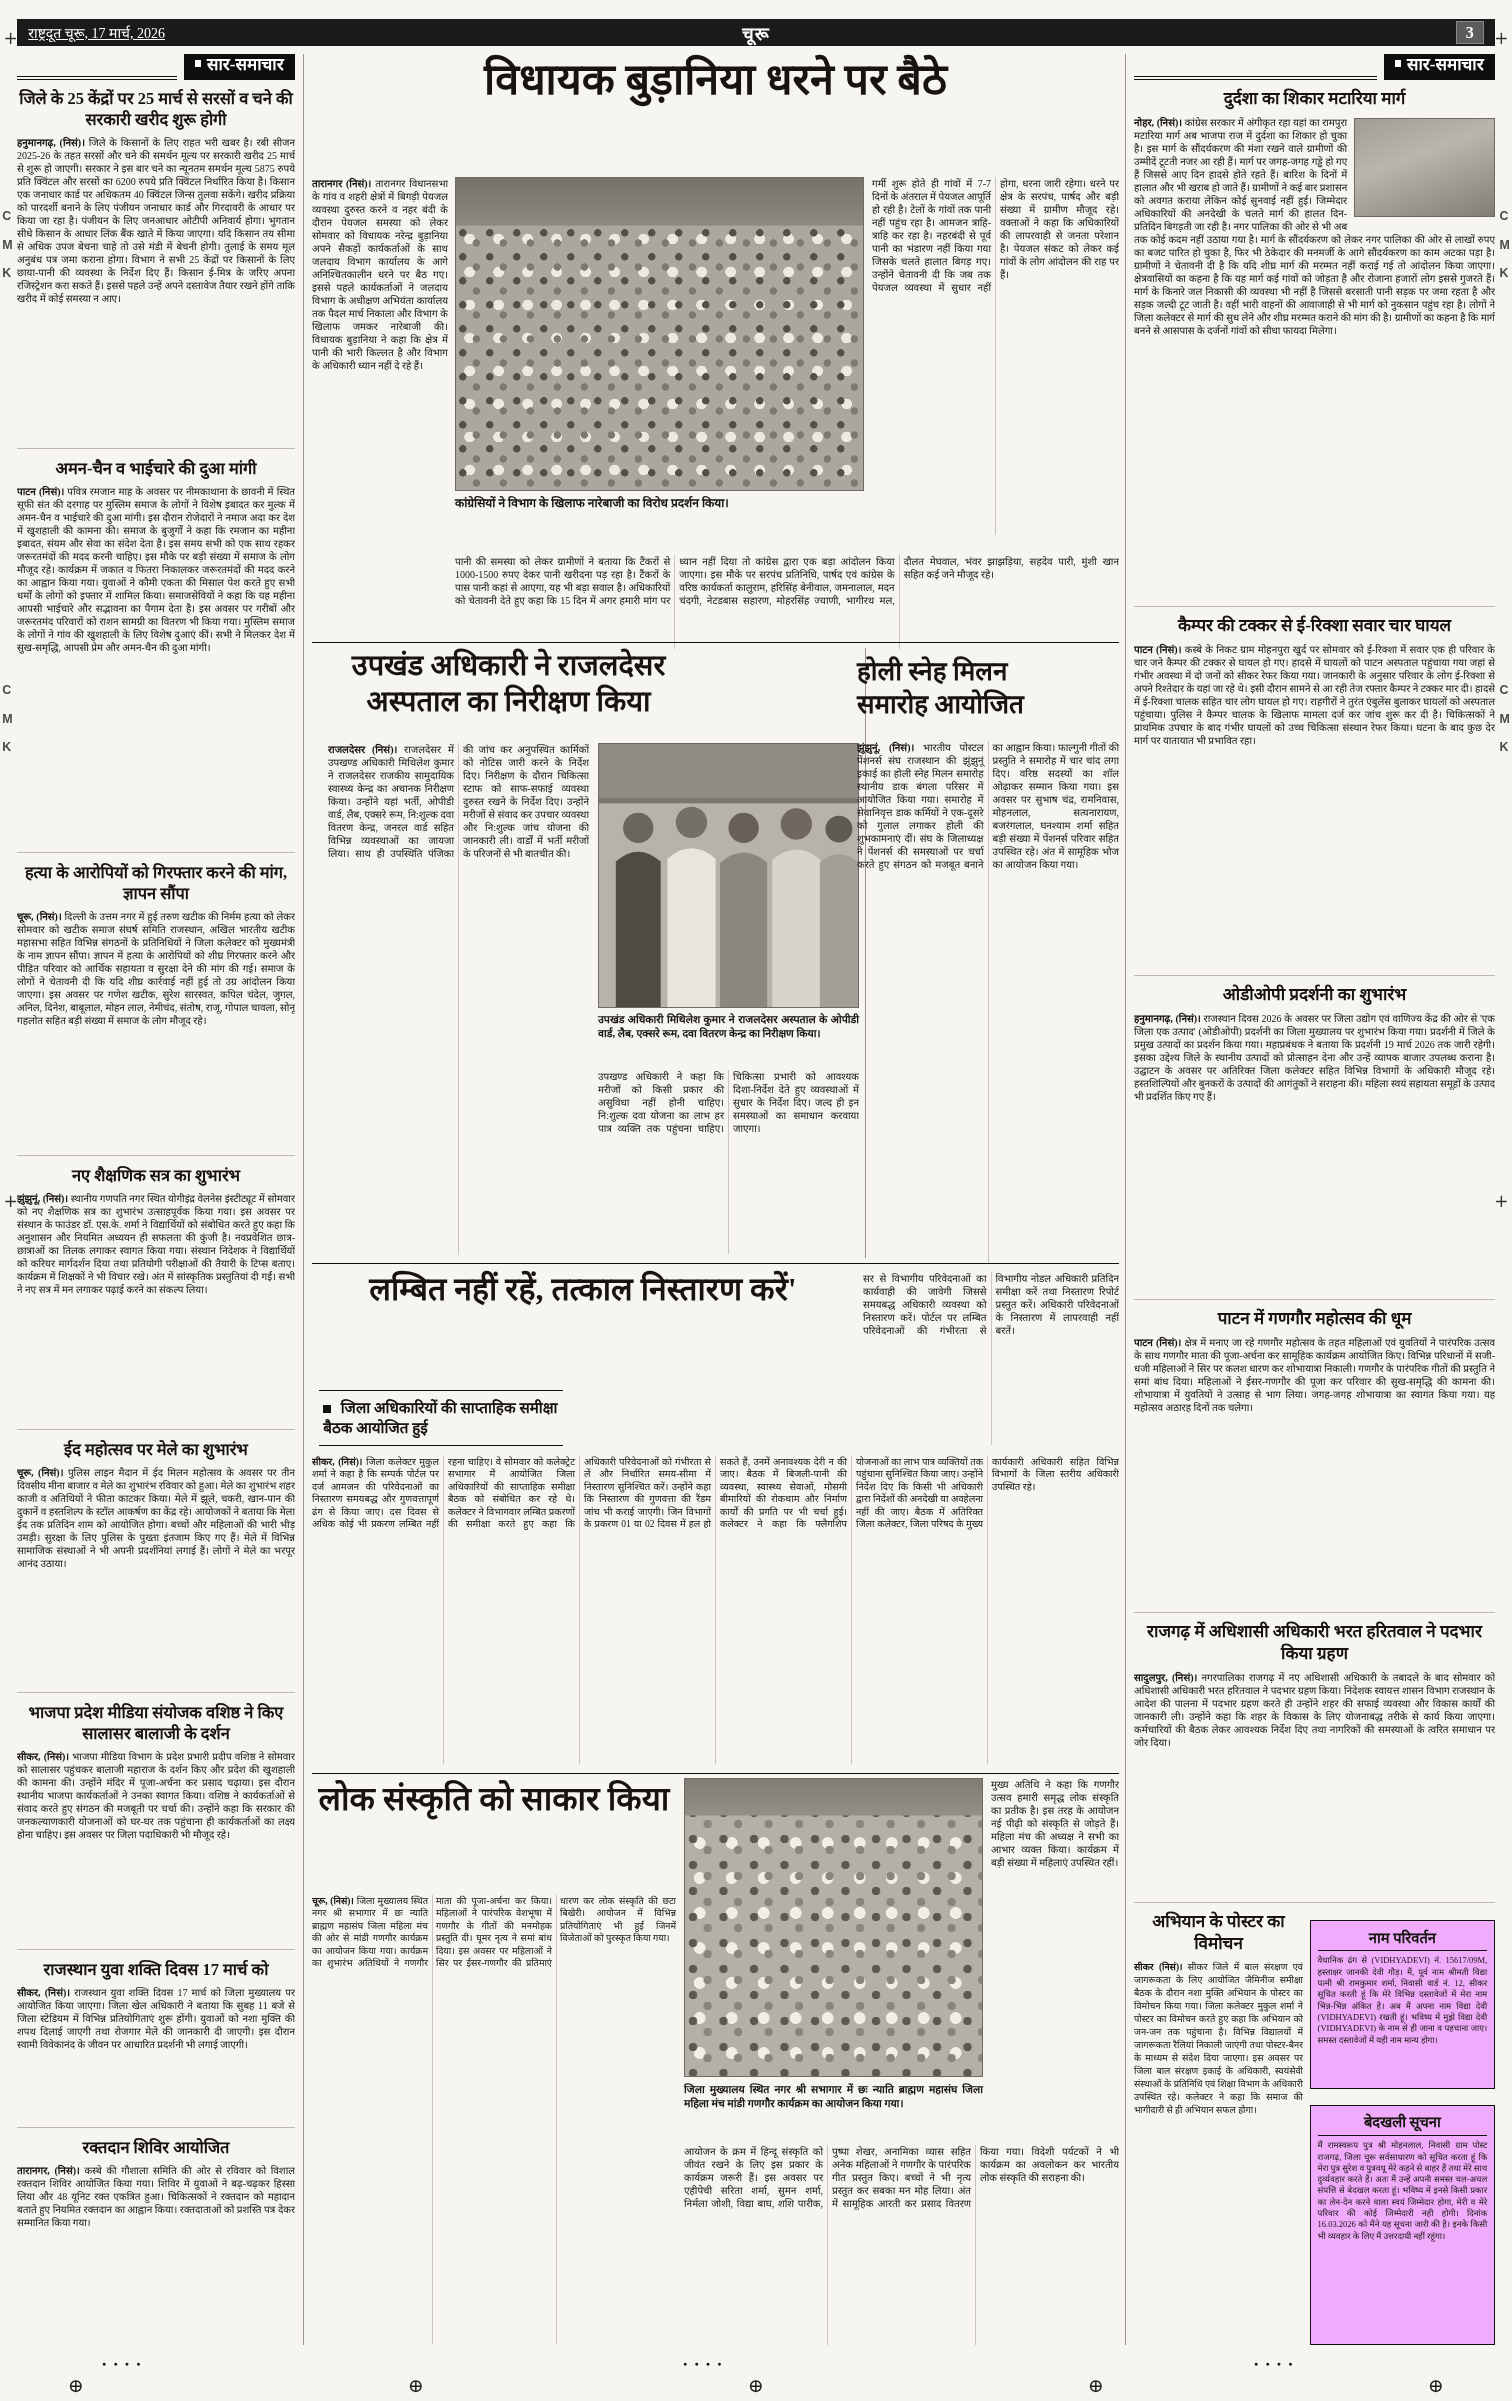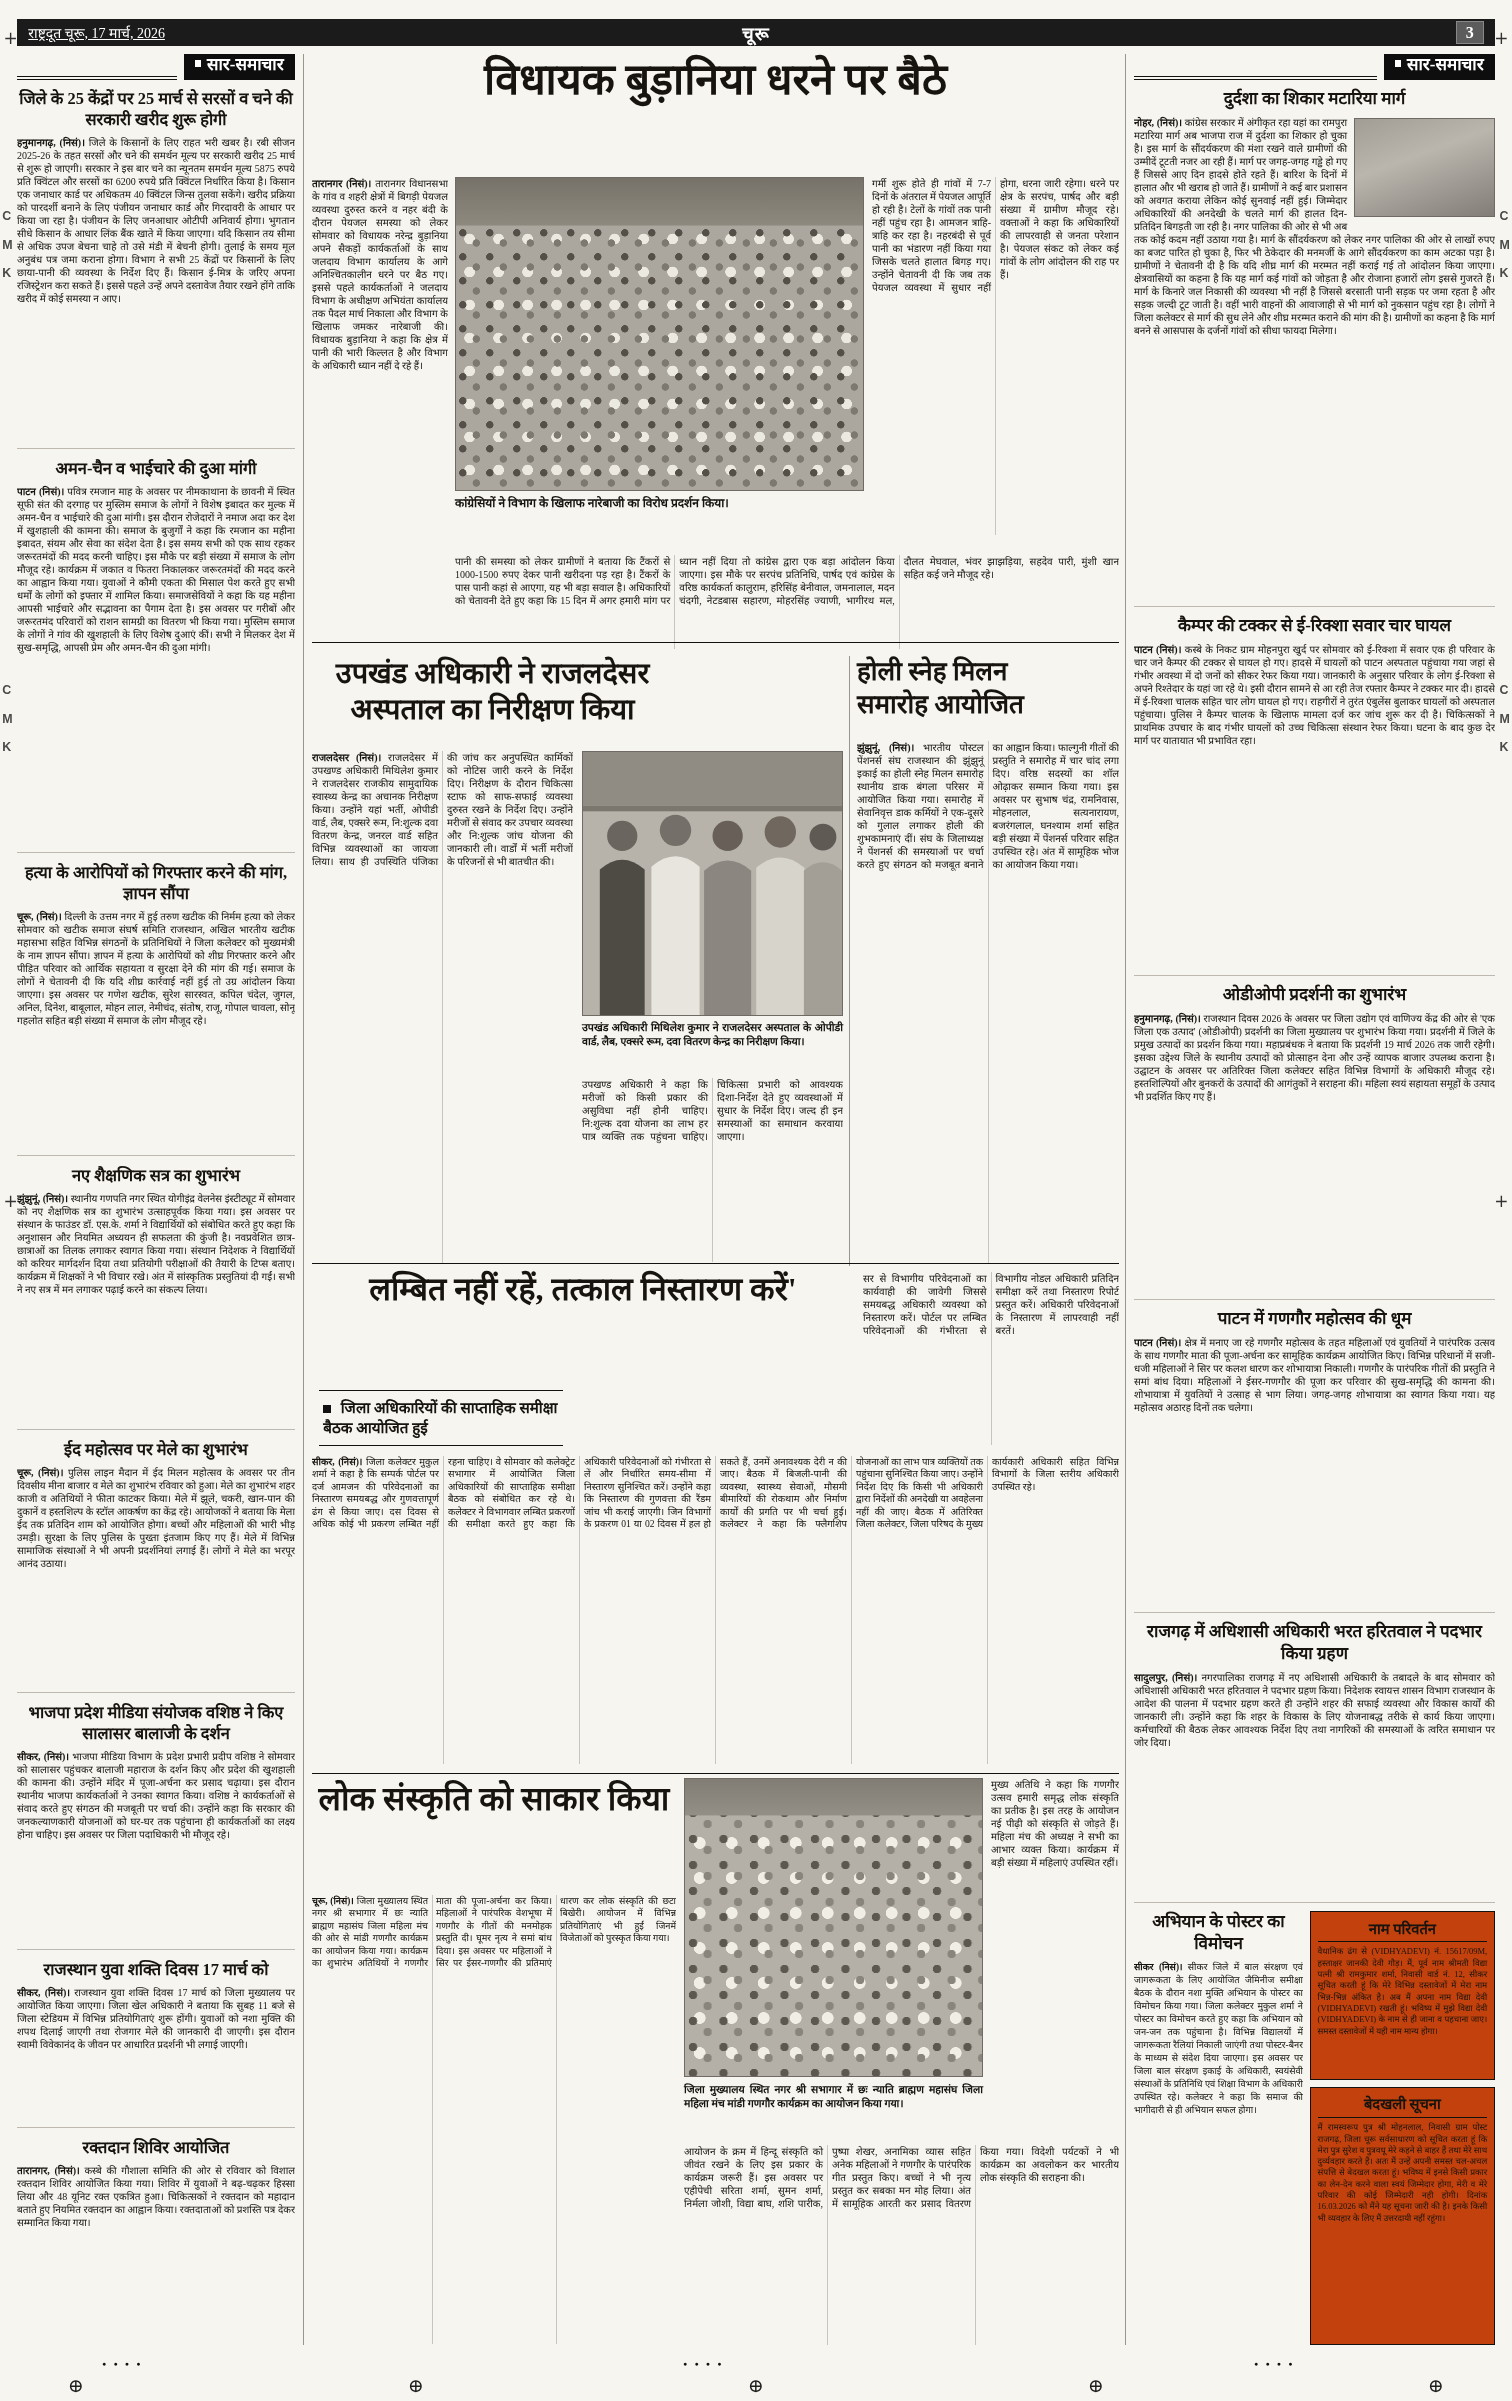--- a/index.html
+++ b/index.html
@@ -54,22 +54,22 @@
   .bigh{font-weight:bold;text-align:center;}
   .lead .bigh{font-size:43px;line-height:1.2;}
   .lead-colA{position:absolute;top:123px;left:0;width:136px;height:457px;overflow:hidden;}
   .lead-photo{position:absolute;top:123px;left:143px;width:409px;height:314px;}
   .lead-cap{position:absolute;top:442px;left:143px;width:409px;}
   .lead-colsR{position:absolute;top:123px;left:560px;width:247px;height:358px;overflow:hidden;
               column-count:2;column-gap:9px;column-rule:0.6px solid #c9c5bc;}
   .lead-colsB{position:absolute;top:489px;left:143px;width:664px;height:94px;overflow:hidden;
               column-count:3;column-gap:9px;column-rule:0.6px solid #c9c5bc;margin-top:12px;}
   .hrule{position:absolute;left:0;width:807px;border-top:1.1px solid #111;}
-  .hosp{position:absolute;top:594px;left:0;width:538px;height:610px;border-right:0.6px solid #9a968e;
-        padding-right:13px;margin-top:8px;}
+  .hosp{position:absolute;top:594px;left:16px;width:538px;height:610px;border-right:0.6px solid #9a968e;
+        padding-right:13px;}
   .hosp .bigh{font-size:29px;line-height:1.24;width:361px;}
   .hosp-cols{position:absolute;top:95px;left:0;width:261px;height:512px;overflow:hidden;
              column-count:2;column-gap:9px;column-rule:0.6px solid #c9c5bc;}
   .hosp-photo{position:absolute;top:95px;left:270px;width:261px;height:265px;}
   .hosp-cap{position:absolute;top:364px;left:270px;width:261px;font-size:10.7px;line-height:14px;}
   .hosp-b2{position:absolute;top:422px;left:270px;width:261px;height:184px;overflow:hidden;
            column-count:2;column-gap:9px;column-rule:0.6px solid #c9c5bc;}
   .holi{position:absolute;top:594px;left:545px;width:262px;height:610px;margin-top:8px;}
   .holi .bigh{font-size:26px;line-height:1.26;text-align:left;}
   .holi-bd{position:absolute;top:85px;left:0;width:262px;height:522px;overflow:hidden;
@@ -92,21 +92,21 @@
   .gang-colR{position:absolute;top:0;left:679px;width:128px;height:358px;overflow:hidden;}
   .gang-colsB{position:absolute;top:367px;left:372px;width:435px;height:200px;overflow:hidden;
               column-count:3;column-gap:9px;column-rule:0.6px solid #c9c5bc;}
   
   .rc-art{overflow:hidden;margin-bottom:8px;border-bottom:0.6px solid #bdb9b0;padding-bottom:4.5px;}
   .rc-art h3{font-size:17px;line-height:1.3;text-align:center;font-weight:bold;margin-bottom:5.6px;}
   .rc-bottom{display:flex;gap:6.8px;flex:1;overflow:hidden;}
   .poster{width:169px;overflow:hidden;}
   .poster h3{font-size:17px;line-height:1.3;text-align:center;font-weight:bold;margin-bottom:5.6px;}
   .ads{flex:1;display:flex;flex-direction:column;gap:6.8px;overflow:hidden;}
-  .adbox{border:1.7px solid #111;padding:5.6px 6.8px;overflow:hidden;background:#c2410c;}
+  .adbox{border:1.7px solid #111;padding:5.6px 6.8px;overflow:hidden;background:#f0abfc;margin-top:9px;}
   .adbox h4{text-align:center;font-size:14.7px;border-bottom:1.1px solid #111;padding-bottom:3.4px;margin-bottom:4.5px;}
   .adbox p{font-size:8.5px;line-height:11.3px;text-align:justify;}
   .ad1{height:169px;}
   .ad2{flex:1;}
   
   .cmk{position:absolute;display:flex;flex-direction:column;gap:14.7px;
        font-family:"Liberation Sans","DejaVu Sans",sans-serif;font-weight:bold;font-size:12.4px;color:#4a4a4a;}
   .plus{position:absolute;font-size:17px;color:#333;font-family:"DejaVu Sans",sans-serif;}
   .regrow{position:absolute;left:68px;right:68px;bottom:4.5px;display:flex;justify-content:space-between;
           font-size:19px;color:#1d1d1d;}

